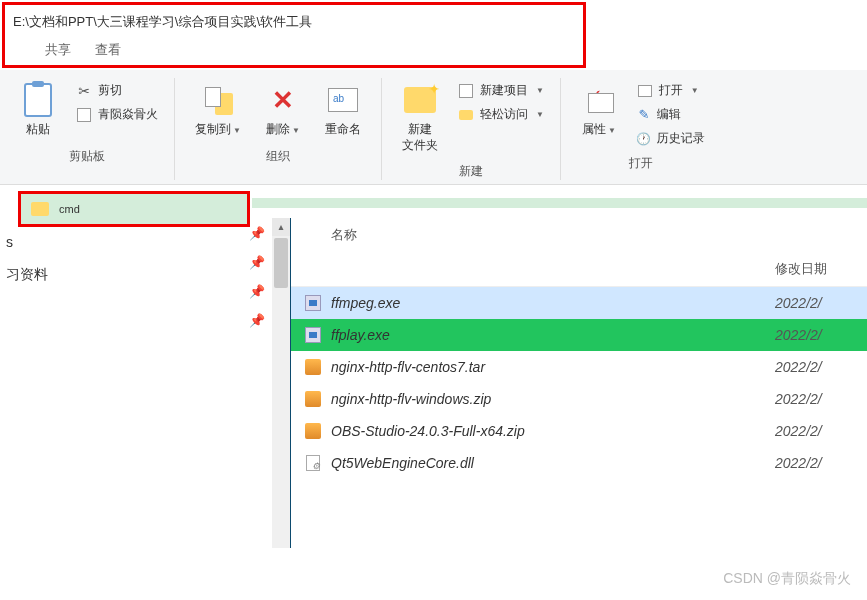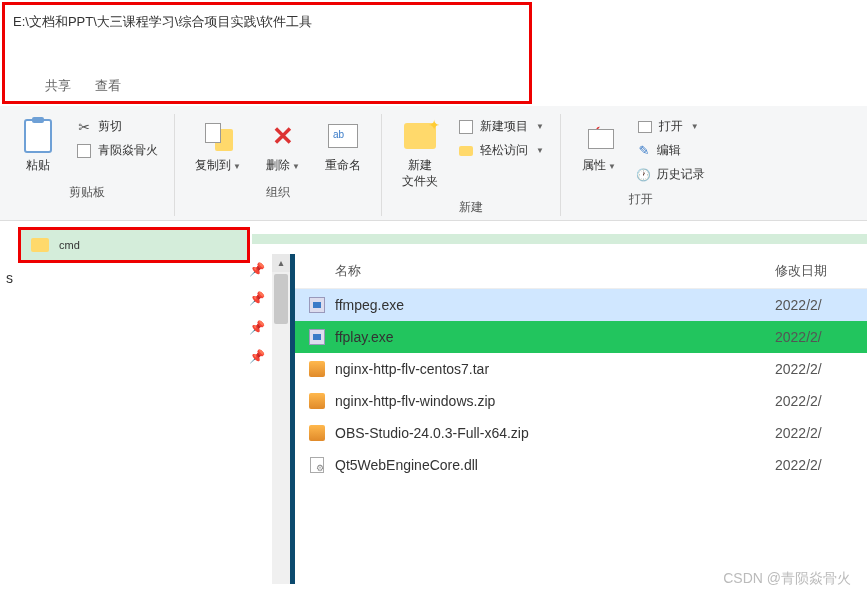--- a/index.html
+++ b/index.html
@@ -1,20 +1,20 @@
 <!DOCTYPE html>
 <html><head>
   <meta charset="utf-8">
   <style>
     * { margin: 0; padding: 0; box-sizing: border-box; font-family: "Microsoft YaHei", Arial, sans-serif; }
     body { width: 867px; height: 600px; background: #fff; font-size: 12px; color: #333; overflow: hidden; position: relative; }
     
-    .address-area { border: 3px solid #e00; padding: 4px 8px; margin: 2px; width: 530px; background: #fff; }
+    .address-area { border: 3px solid #e00; padding: 4px 8px; margin: 2px; width: 584px; background: #fff; }
     .address-bar { font-size: 13px; padding: 4px 0; }
-    .tabs-row { display: flex; gap: 24px; padding: 6px 0 2px 32px; font-size: 13px; color: #666; margin-top: 36px; }
+    .tabs-row { display: flex; gap: 24px; padding: 6px 0 2px 32px; font-size: 13px; color: #666; }
     
     .ribbon { display: flex; background: #f5f6f7; border-bottom: 1px solid #ddd; padding: 8px 0 4px 0; }
     .ribbon-group { display: flex; flex-direction: column; align-items: center; padding: 0 12px; border-right: 1px solid #ddd; }
     .ribbon-group:last-child { border-right: none; }
     .ribbon-top { display: flex; align-items: flex-start; gap: 8px; }
     .ribbon-label { font-size: 12px; color: #555; margin-top: 6px; text-align: center; }
     
     .big-btn { display: flex; flex-direction: column; align-items: center; gap: 4px; padding: 4px 8px; cursor: pointer; }
     .big-btn .icon { width: 36px; height: 36px; display: flex; align-items: center; justify-content: center; }
     .big-btn .lbl { font-size: 12px; color: #333; text-align: center; line-height: 1.3; }
@@ -32,25 +32,25 @@
     .content { display: flex; height: 330px; }
     .sidebar { width: 290px; display: flex; }
     .sidebar-list { flex: 1; padding-top: 8px; }
     .sidebar-item { padding: 8px 6px; font-size: 14px; color: #333; cursor: pointer; }
     .pins-col { width: 30px; display: flex; flex-direction: column; align-items: center; gap: 14px; padding-top: 8px; }
     .pin { color: #888; font-size: 13px; }
     .scrollbar { width: 18px; background: #f0f0f0; display: flex; flex-direction: column; }
     .scroll-arrow { height: 18px; text-align: center; font-size: 10px; color: #666; cursor: pointer; background: #e8e8e8; line-height: 18px; }
     .scroll-thumb { background: #c8c8c8; height: 50px; margin: 2px; border-radius: 2px; cursor: pointer; }
     
-    .file-area { flex: 1; border-left: 5px solid #0c4a6e; }
+    .file-area { flex: 1; border-left: 1px solid #0c4a6e; }
     .file-header { display: flex; padding: 8px 12px; font-size: 13px; color: #555; border-bottom: 1px solid #eee; }
     .col-name { flex: 1; padding-left: 28px; }
-    .col-date { width: 80px; }
-    .file-row { display: flex; align-items: center; padding: 6px 12px; font-size: 14px; cursor: pointer; }
+    .col-date { width: 80px; margin-top: 34px; }
+    .file-row { display: flex; align-items: center; padding: 6px 12px; font-size: 14px; cursor: pointer; font-style: italic; }
     .file-row.selected { background: #d0e7ff; }
     .file-row.hover { background: #22c55e; }
     .file-icon { width: 20px; height: 20px; margin-right: 8px; display: flex; align-items: center; justify-content: center; }
     .file-name { flex: 1; }
     .file-date { width: 80px; color: #555; }
     
     .watermark { position: absolute; bottom: 12px; right: 16px; font-size: 14px; color: #bbb; }
     
     
     .i-clipboard { width: 28px; height: 34px; border: 2px solid #6ea0d6; border-radius: 3px; position: relative; background: #fff; }
@@ -207,20 +207,21 @@
 <div class="cmd-row">
   <div class="folder-ic"></div>
   <span style="font-size:11px">cmd</span>
 </div>
 <div class="cmd-green-bar"></div>
 
 <div class="content">
   <div class="sidebar">
     <div class="sidebar-list">
       <div class="sidebar-item">s</div>
+      <div class="sidebar-item">习资料</div>
     </div>
     <div class="pins-col">
       <span class="pin">📌</span>
       <span class="pin">📌</span>
       <span class="pin">📌</span>
       <span class="pin">📌</span>
     </div>
     <div class="scrollbar">
       <div class="scroll-arrow">▴</div>
       <div class="scroll-thumb"></div>

